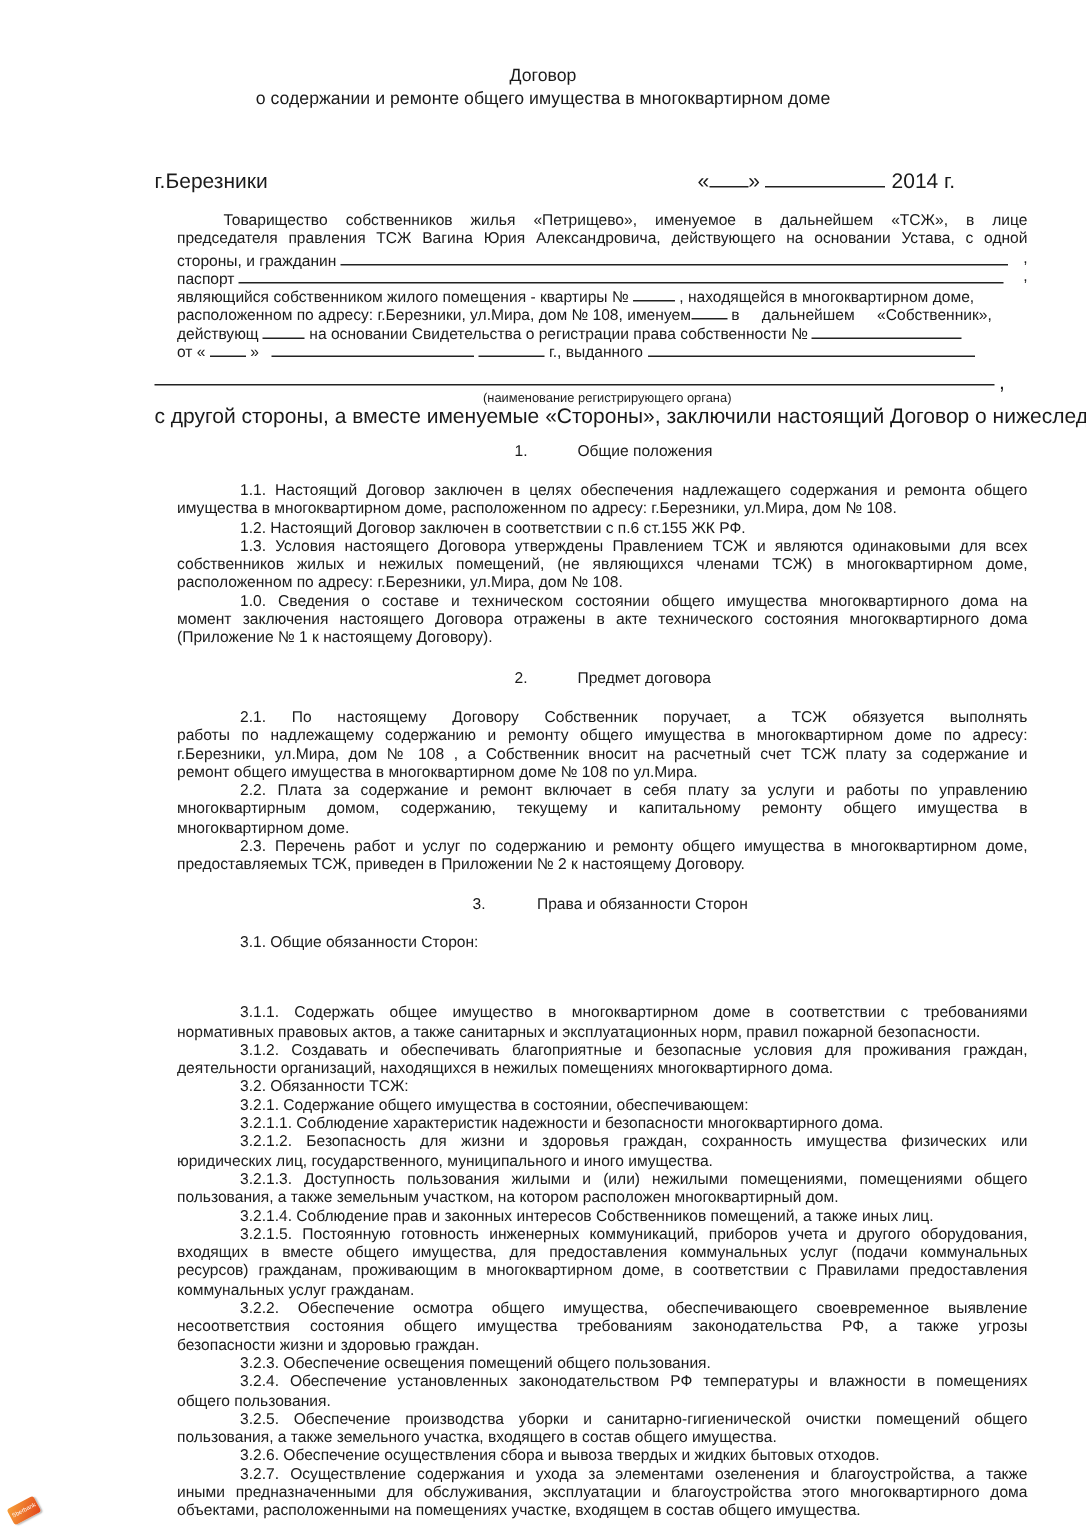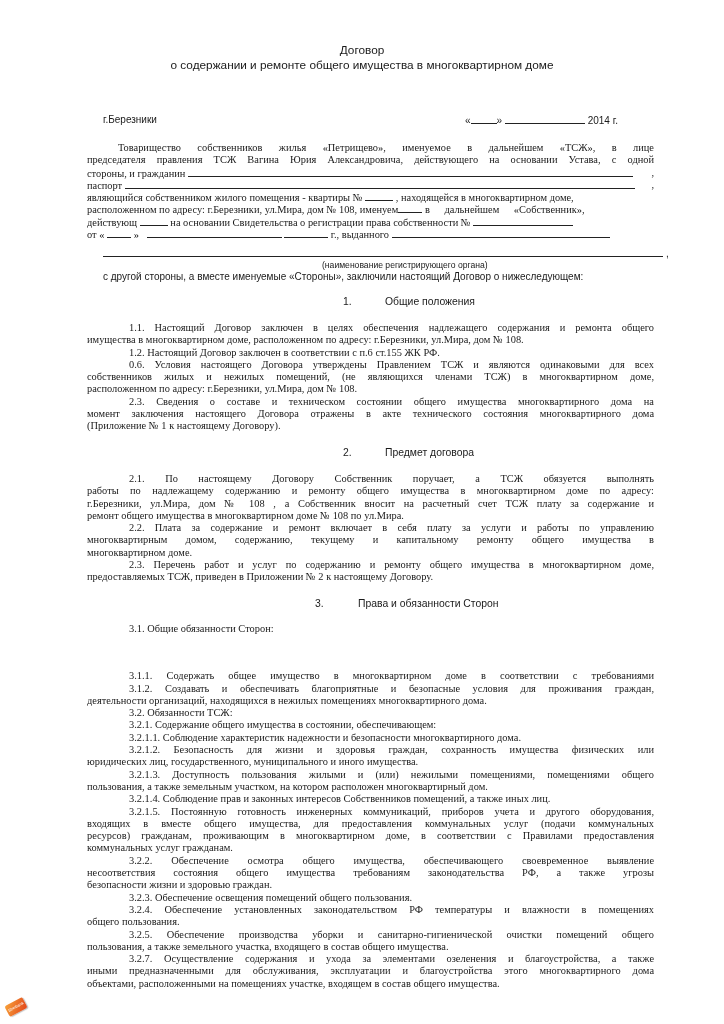--- a/index.html
+++ b/index.html
@@ -1,23 +1,23 @@
 <!DOCTYPE html>
 <html><head>
 <meta charset="utf-8">
 <style>
   html, body { margin: 0; padding: 0; background: #ffffff; }
   body { width: 724px; height: 1024px; position: relative; overflow: hidden;
          font-family: "Liberation Sans", sans-serif; color: #1a1a1a; }
   .page { position: absolute; left: 0; top: 0; width: 664px; height: 1024px; }
   .abs { position: absolute; white-space: nowrap; }
-  .fs { font-size: 10px; line-height: 12.3px; }
+  .fs { font-size: 14px; line-height: 12.3px; }
   .title { font-size: 11.8px; line-height: 15px; text-align: center; width: 724px; left: 0; }
-  .para { position: absolute; left: 87px; width: 567px; font-size: 10.4px; line-height: 12.3px;
-          text-align: justify; text-align-last: left; font-family: Liberation Serif, serif; }
+  .para { position: absolute; left: 118px; width: 567px; font-size: 10.4px; line-height: 12.3px;
+          text-align: justify; text-align-last: left; }
   .line { display: block; text-align: justify; text-align-last: justify; white-space: nowrap; height: 12.3px; }
   .line.last { text-align-last: left; }
   .heading { position: absolute; font-size: 10.4px; line-height: 12.3px; }
   .uline { display: inline-block; border-bottom: 1px solid #222; height: 9px; vertical-align: baseline; }
   .hr { position: absolute; border-bottom: 1px solid #222; height: 0; }
   .small { font-size: 8.6px; }
   .badge { position: absolute; left: 6px; top: 1001px; width: 20px; height: 12px;
            background: linear-gradient(135deg, #f7a23a, #e2451b); transform: rotate(-28deg);
            border-radius: 2px; box-shadow: 1px 1px 1px rgba(0,0,0,0.25); }
   .badge span { display: block; font-size: 4px; color: #fff; text-align: center; line-height: 12px; }
@@ -81,24 +81,24 @@
   <div class="abs small" style="left:322px; top:260px;">(наименование регистрирующего органа)</div>
   <div class="abs fs" style="left:103px; top:271px;">с другой стороны, а вместе именуемые «Стороны», заключили настоящий Договор о нижеследующем:</div>
 
   <div class="heading" style="left:343px; top:296px;">1.</div>
   <div class="heading" style="left:385px; top:296px;">Общие положения</div>
 
   <div class="para" style="top:322px;">
     <span class="line" style="padding-left:42px;">1.1. Настоящий Договор заключен в целях обеспечения надлежащего содержания и ремонта общего</span>
     <span class="line last">имущества в многоквартирном доме, расположенном по адресу: г.Березники, ул.Мира, дом № 108.</span>
     <span class="line last" style="padding-left:42px;">1.2. Настоящий Договор заключен в соответствии с п.6 ст.155 ЖК РФ.</span>
-    <span class="line" style="padding-left:42px;">0.6. Условия настоящего Договора утверждены Правлением ТСЖ и являются одинаковыми для всех</span>
+    <span class="line" style="padding-left:42px;">1.3. Условия настоящего Договора утверждены Правлением ТСЖ и являются одинаковыми для всех</span>
     <span class="line">собственников жилых и нежилых помещений, (не являющихся членами ТСЖ) в многоквартирном доме,</span>
     <span class="line last">расположенном по адресу: г.Березники, ул.Мира, дом № 108.</span>
-    <span class="line" style="padding-left:42px;">2.3. Сведения о составе и техническом состоянии общего имущества многоквартирного дома на</span>
+    <span class="line" style="padding-left:42px;">1.0. Сведения о составе и техническом состоянии общего имущества многоквартирного дома на</span>
     <span class="line">момент заключения настоящего Договора отражены в акте технического состояния многоквартирного дома</span>
     <span class="line last">(Приложение № 1 к настоящему Договору).</span>
   </div>
 
   <div class="heading" style="left:343px; top:447px;">2.</div>
   <div class="heading" style="left:385px; top:447px;">Предмет договора</div>
 
   <div class="para" style="top:473px;">
     <span class="line" style="padding-left:42px;">2.1.      По настоящему Договору Собственник поручает, а ТСЖ обязуется выполнять</span>
     <span class="line">работы по надлежащему содержанию и ремонту общего имущества в многоквартирном доме по адресу:</span>
@@ -110,20 +110,21 @@
     <span class="line" style="padding-left:42px;">2.3. Перечень работ и услуг по содержанию и ремонту общего имущества в многоквартирном доме,</span>
     <span class="line last">предоставляемых ТСЖ, приведен в Приложении № 2 к настоящему Договору.</span>
   </div>
 
   <div class="heading" style="left:315px; top:598px;">3.</div>
   <div class="heading" style="left:358px; top:598px;">Права и обязанности Сторон</div>
 
   <div class="para" style="top:623px;">
     <span class="line last" style="padding-left:42px;">3.1.        Общие обязанности Сторон:</span>
     <span class="line" style="padding-left:42px;margin-top:35px;">3.1.1. Содержать общее имущество в многоквартирном доме в соответствии с требованиями</span>
+    <span class="line last">нормативных правовых актов, а также санитарных и эксплуатационных норм, правил пожарной безопасности.</span>
     <span class="line" style="padding-left:42px;">3.1.2. Создавать и обеспечивать благоприятные и безопасные условия для проживания граждан,</span>
     <span class="line last">деятельности организаций, находящихся в нежилых помещениях многоквартирного дома.</span>
     <span class="line last" style="padding-left:42px;">3.2.        Обязанности ТСЖ:</span>
     <span class="line last" style="padding-left:42px;">3.2.1. Содержание общего имущества в состоянии, обеспечивающем:</span>
     <span class="line last" style="padding-left:42px;">3.2.1.1. Соблюдение характеристик надежности и безопасности многоквартирного дома.</span>
     <span class="line" style="padding-left:42px;">3.2.1.2. Безопасность для жизни и здоровья граждан, сохранность имущества физических или</span>
     <span class="line last">юридических лиц, государственного, муниципального и иного имущества.</span>
     <span class="line" style="padding-left:42px;">3.2.1.3. Доступность пользования жилыми и (или) нежилыми помещениями, помещениями общего</span>
     <span class="line last">пользования, а также земельным участком, на котором расположен многоквартирный дом.</span>
     <span class="line last" style="padding-left:42px;">3.2.1.4. Соблюдение прав и законных интересов Собственников помещений, а также иных лиц.</span>
@@ -132,20 +133,21 @@
     <span class="line">ресурсов) гражданам, проживающим в многоквартирном доме, в соответствии с Правилами предоставления</span>
     <span class="line last">коммунальных услуг гражданам.</span>
     <span class="line" style="padding-left:42px;">3.2.2. Обеспечение осмотра общего имущества, обеспечивающего своевременное выявление</span>
     <span class="line">несоответствия состояния общего имущества требованиям законодательства РФ, а также угрозы</span>
     <span class="line last">безопасности жизни и здоровью граждан.</span>
     <span class="line last" style="padding-left:42px;">3.2.3. Обеспечение освещения помещений общего пользования.</span>
     <span class="line" style="padding-left:42px;">3.2.4. Обеспечение установленных законодательством РФ температуры и влажности в помещениях</span>
     <span class="line last">общего пользования.</span>
     <span class="line" style="padding-left:42px;">3.2.5. Обеспечение производства уборки и санитарно-гигиенической очистки помещений общего</span>
     <span class="line last">пользования, а также земельного участка, входящего в состав общего имущества.</span>
+    <span class="line last" style="padding-left:42px;">3.2.6. Обеспечение осуществления сбора и вывоза твердых и жидких бытовых отходов.</span>
     <span class="line" style="padding-left:42px;">3.2.7. Осуществление содержания и ухода за элементами озеленения и благоустройства, а также</span>
     <span class="line">иными предназначенными для обслуживания, эксплуатации и благоустройства этого многоквартирного дома</span>
     <span class="line last">объектами, расположенными на помещениях участке, входящем в состав общего имущества.</span>
   </div>
 
   <div class="badge">
       <span>Sberbank</span>
     </div>
 </div>
 

